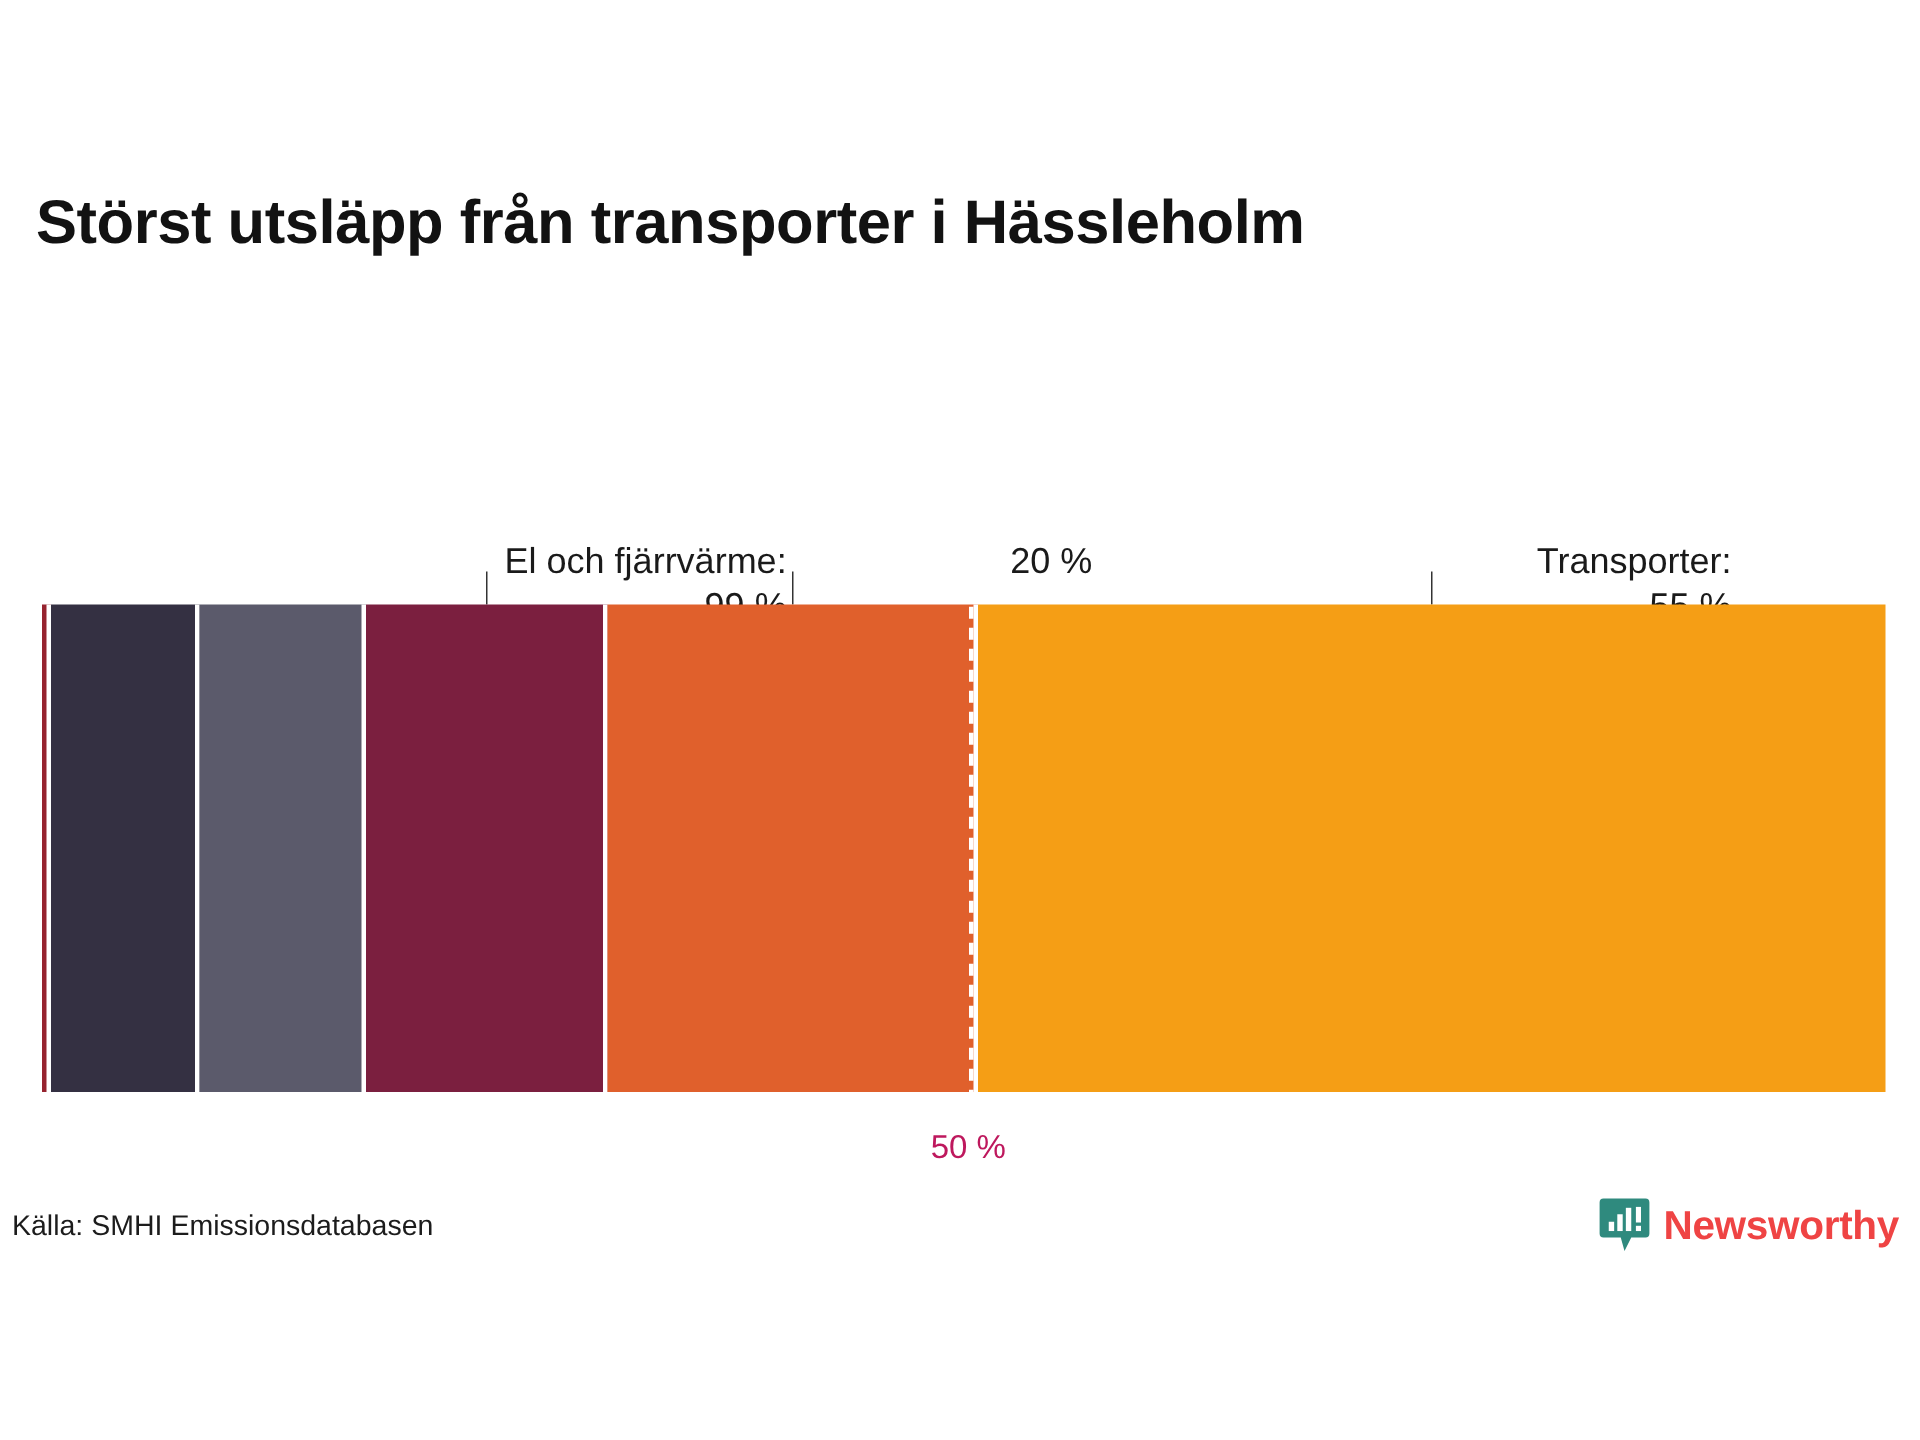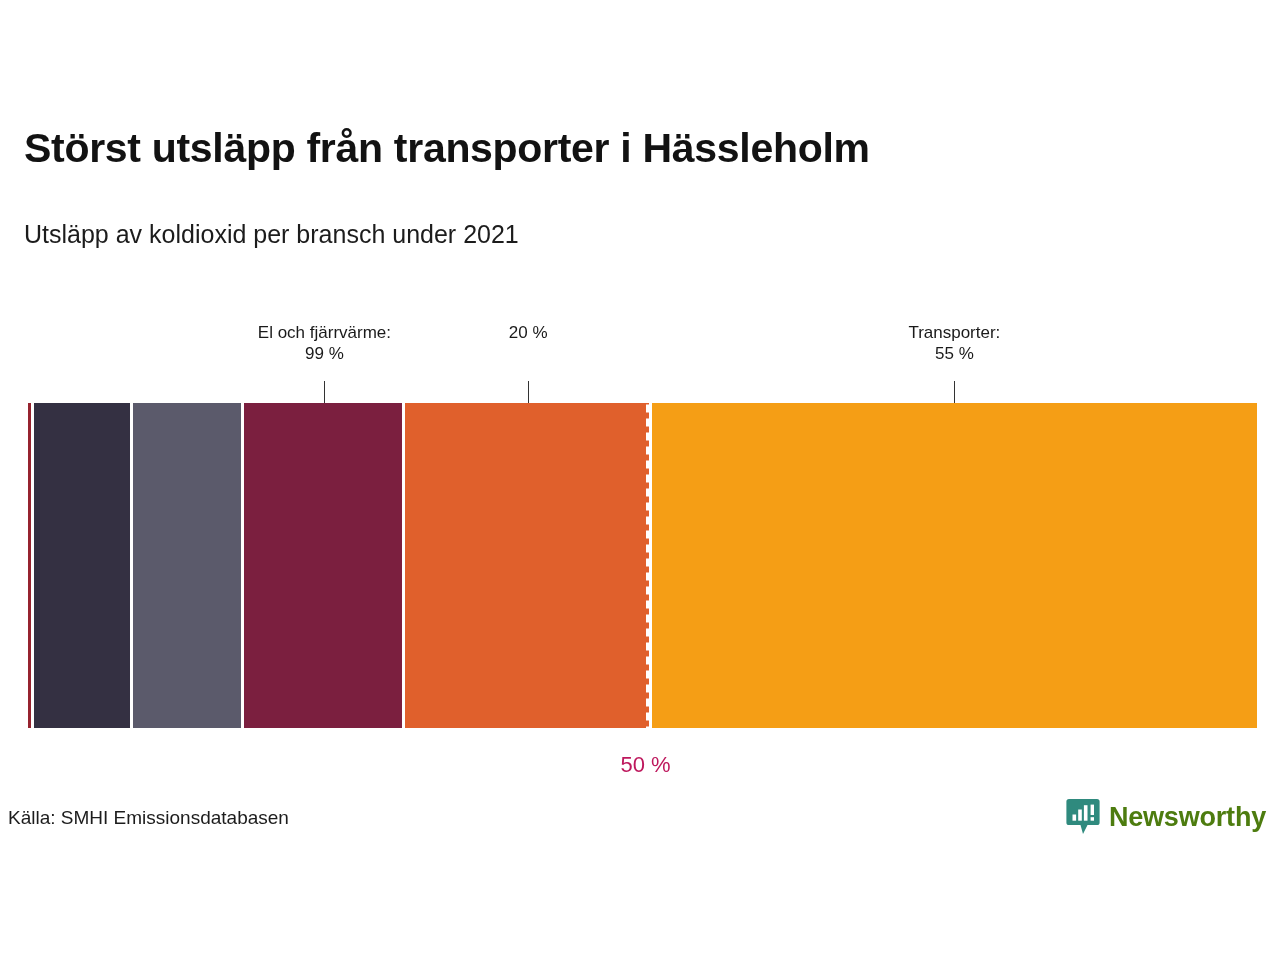--- a/index.html
+++ b/index.html
@@ -43,25 +43,26 @@
     font-size: 25px;
     font-weight: normal;
     color: #1c1c1c;
     line-height: 1.2;
     white-space: nowrap;
   }
 
   
   .annotation {
     position: absolute;
-    text-align: center;
-    font-size: 17px;
+    text-align: right;
+    font-size: 24px;
     color: #1a1a1a;
     line-height: 1.25;
     white-space: nowrap;
+    margin-top: 38px;
   }
   .annotation .ann-name { display: block; }
   .annotation .ann-value { display: block; }
   .ann-tick {
     position: absolute;
     width: 1px;
     background: #333333;
   }
 
   
@@ -124,32 +125,31 @@
     gap: 9px;
   }
   #brand-logo .logo-mark {
     width: 34px;
     height: 38px;
     display: block;
   }
   #brand-logo .logo-word {
     font-size: 27px;
     font-weight: bold;
-    color: #4d7c0f;
+    color: #ef4444;
     letter-spacing: -0.2px;
     white-space: nowrap;
   }
 </style>
 </head>
 <body>
 
 <div class="page">
 
   <div id="chart-title">Störst utsläpp från transporter i Hässleholm</div>
-  <div id="chart-subtitle">Utsläpp av koldioxid per bransch under 2021</div>
 
   <div id="annotation-layer">
       <div class="annotation" style="left: 124.442px; width: 400px; top: 322px;">
         <span class="ann-name">El och fjärrvärme:</span>
         <span class="ann-value">99 %</span>
       </div>
       <div class="ann-tick" style="left: 324.442px; top: 381px; height: 22px;"></div>
       <div class="annotation" style="left: 328.246px; width: 400px; top: 322px;">
         <span class="ann-value">20 %</span>
       </div>

